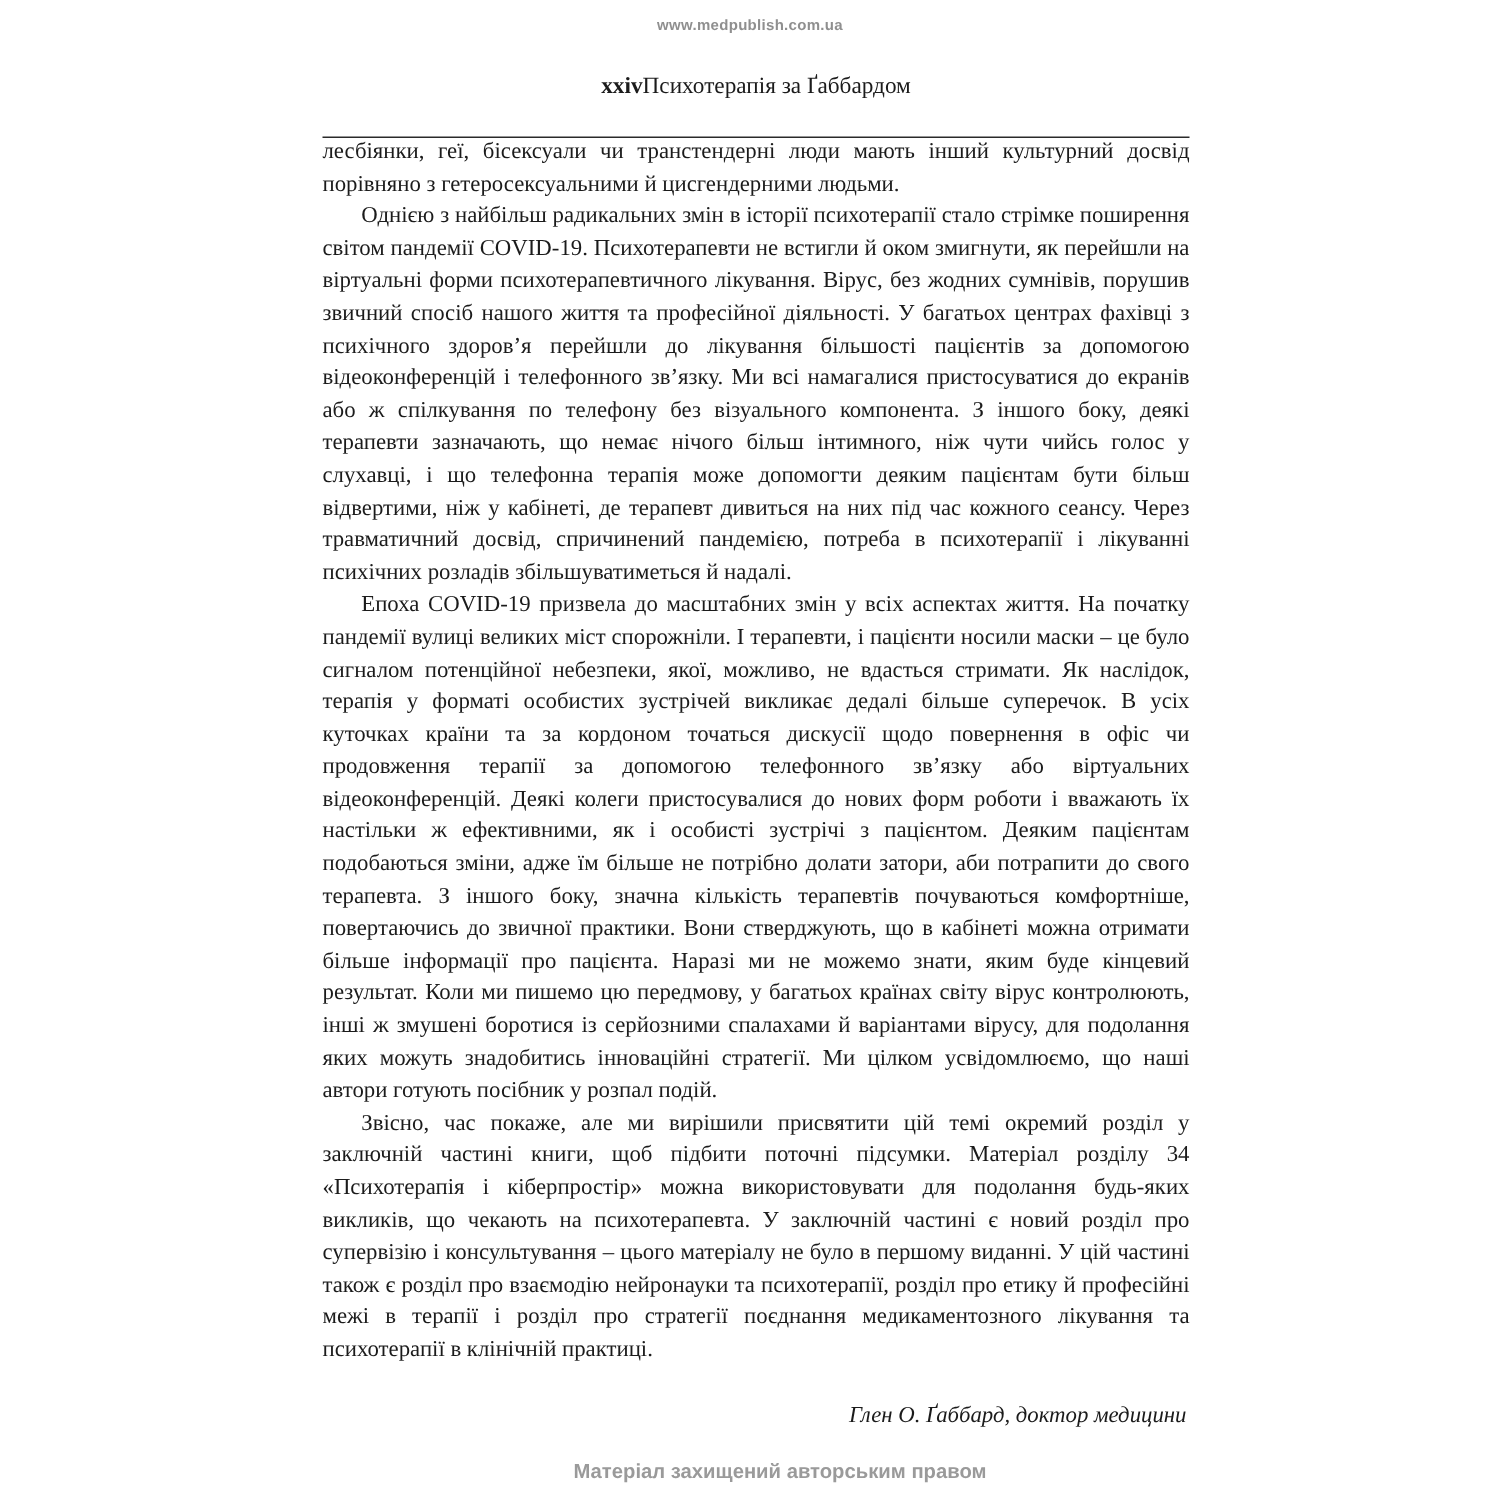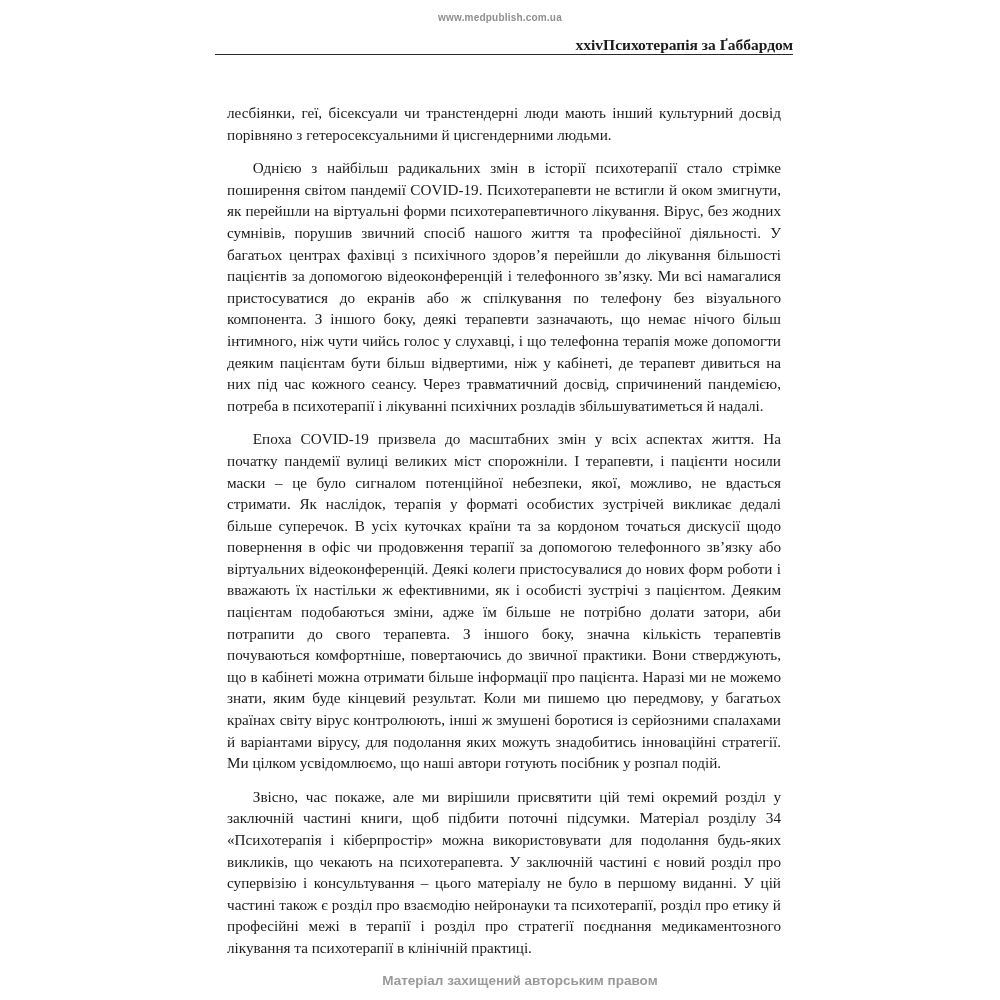--- a/index.html
+++ b/index.html
@@ -23,47 +23,47 @@
     width: 100%;
     text-align: center;
     font-family: "Liberation Sans", sans-serif;
     font-weight: bold;
     font-size: 10px;
     color: #8f8f8f;
     letter-spacing: 0.2px;
   }
   .header-row {
     position: absolute;
-    top: 36px;
+    top: 49px;
     left: 215px;
     width: 578px;
     display: flex;
-    justify-content: flex-end;
+    justify-content: center;
     align-items: flex-end;
     border-bottom: 1.5px solid #2a2a2a;
-    padding-bottom: 0;
+    padding-bottom: 24px;
     font-size: 15.5px;
   }
   .page-number {
     font-weight: bold;
   }
   .running-title {
-    font-weight: bold;
+    font-weight: normal;
   }
   .body-text {
     position: absolute;
     top: 90px;
     left: 215px;
     width: 578px;
     font-size: 15.2px;
     line-height: 21.6px;
     text-align: justify;
   }
   .body-text p {
-    margin: 12px;
+    margin: 0;
     text-indent: 1.7em;
   }
   .body-text p.no-indent {
     text-indent: 0;
   }
   .signature-block {
     margin-top: 22px;
     text-align: right;
     font-style: italic;
     padding-right: 2px;
@@ -96,18 +96,19 @@
     <span class="running-title">Психотерапія за Ґаббардом</span>
   </div>
 
   <div class="body-text">
     <p class="no-indent">лесбіянки, геї, бісексуали чи транстендерні люди мають інший культурний досвід порівняно з гетеросексуальними й цисгендерними людьми.</p>
     <p>Однією з найбільш радикальних змін в історії психотерапії стало стрімке поширення світом пандемії COVID-19. Психотерапевти не встигли й оком змигнути, як перейшли на віртуальні форми психотерапевтичного лікування. Вірус, без жодних сумнівів, порушив звичний спосіб нашого життя та професійної діяльності. У багатьох центрах фахівці з психічного здоров’я перейшли до лікування більшості пацієнтів за допомогою відеоконференцій і телефонного зв’язку. Ми всі намагалися пристосуватися до екранів або ж спілкування по телефону без візуального компонента. З іншого боку, деякі терапевти зазначають, що немає нічого більш інтимного, ніж чути чийсь голос у слухавці, і що телефонна терапія може допомогти деяким пацієнтам бути більш відвертими, ніж у кабінеті, де терапевт дивиться на них під час кожного сеансу. Через травматичний досвід, спричинений пандемією, потреба в психотерапії і лікуванні психічних розладів збільшуватиметься й надалі.</p>
     <p>Епоха COVID-19 призвела до масштабних змін у всіх аспектах життя. На початку пандемії вулиці великих міст спорожніли. І терапевти, і пацієнти носили маски – це було сигналом потенційної небезпеки, якої, можливо, не вдасться стримати. Як наслідок, терапія у форматі особистих зустрічей викликає дедалі більше суперечок. В усіх куточках країни та за кордоном точаться дискусії щодо повернення в офіс чи продовження терапії за допомогою телефонного зв’язку або віртуальних відеоконференцій. Деякі колеги пристосувалися до нових форм роботи і вважають їх настільки ж ефективними, як і особисті зустрічі з пацієнтом. Деяким пацієнтам подобаються зміни, адже їм більше не потрібно долати затори, аби потрапити до свого терапевта. З іншого боку, значна кількість терапевтів почуваються комфортніше, повертаючись до звичної практики. Вони стверджують, що в кабінеті можна отримати більше інформації про пацієнта. Наразі ми не можемо знати, яким буде кінцевий результат. Коли ми пишемо цю передмову, у багатьох країнах світу вірус контролюють, інші ж змушені боротися із серйозними спалахами й варіантами вірусу, для подолання яких можуть знадобитись інноваційні стратегії. Ми цілком усвідомлюємо, що наші автори готують посібник у розпал подій.</p>
     <p>Звісно, час покаже, але ми вирішили присвятити цій темі окремий розділ у заключній частині книги, щоб підбити поточні підсумки. Матеріал розділу 34 «Психотерапія і кіберпростір» можна використовувати для подолання будь-яких викликів, що чекають на психотерапевта. У заключній частині є новий розділ про супервізію і консультування – цього матеріалу не було в першому виданні. У цій частині також є розділ про взаємодію нейронауки та психотерапії, розділ про етику й професійні межі в терапії і розділ про стратегії поєднання медикаментозного лікування та психотерапії в клінічній практиці.</p>
 
     <div class="signature-block">
+      <div>Глен О. Ґаббард, доктор медицини</div>
     </div>
   </div>
 
   <div class="copyright-footer">Матеріал захищений авторським правом</div>
 
 </div>
 
 </body></html>

